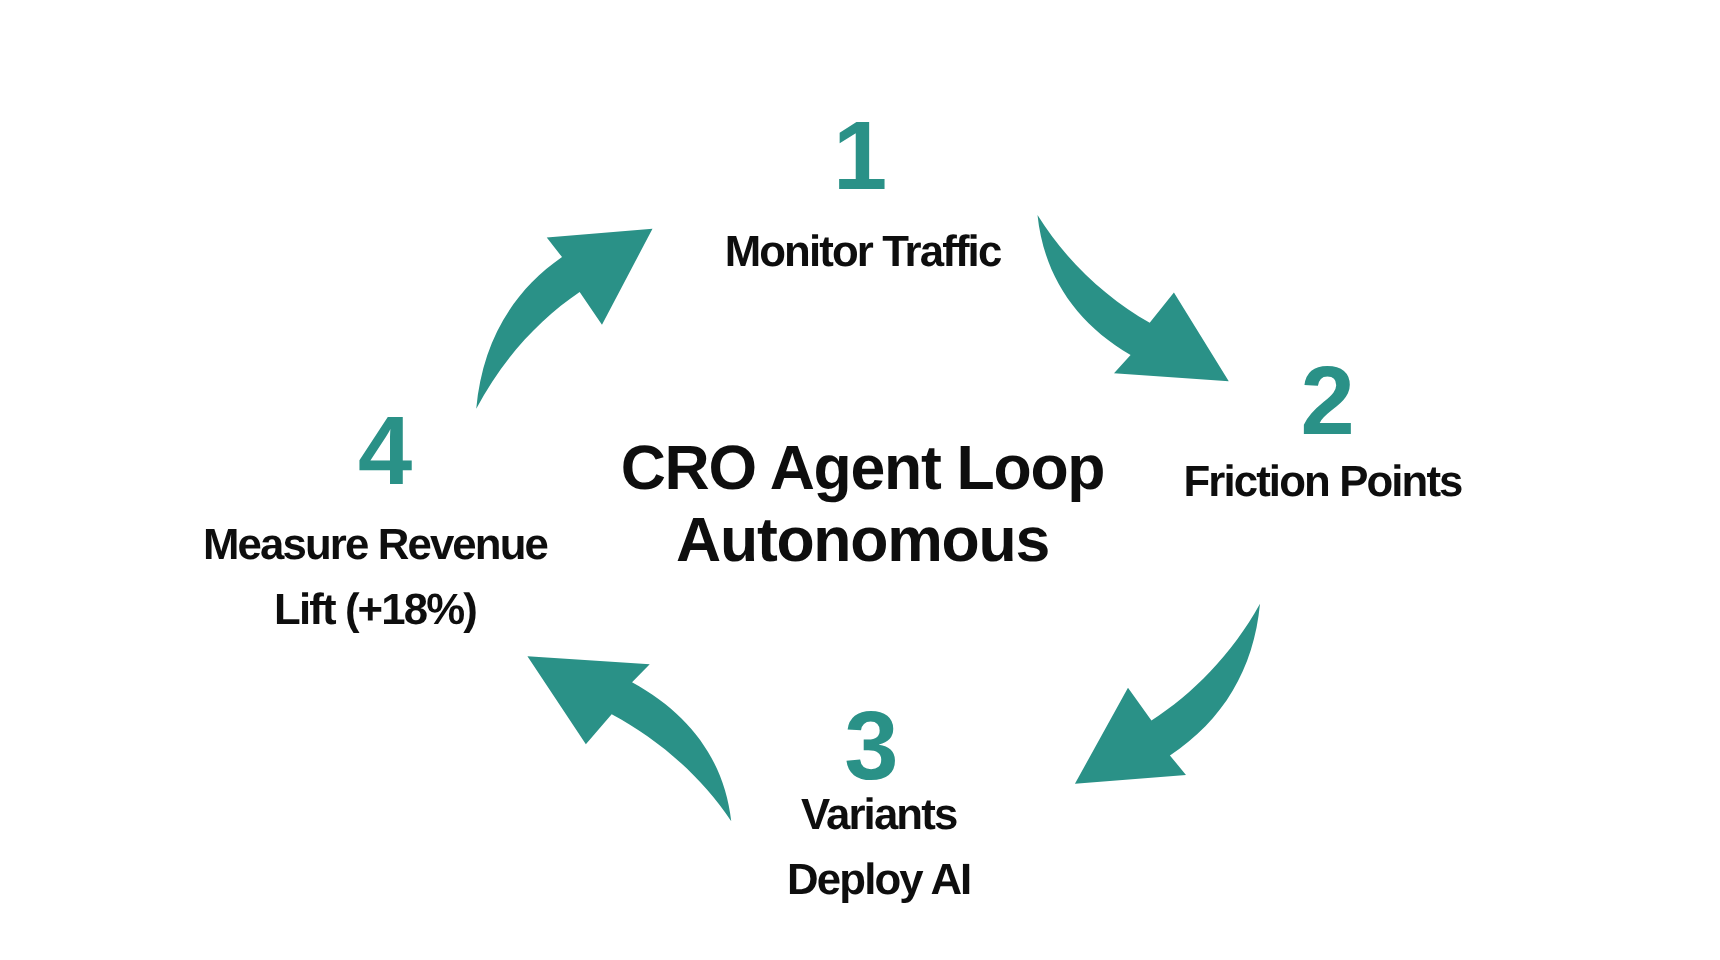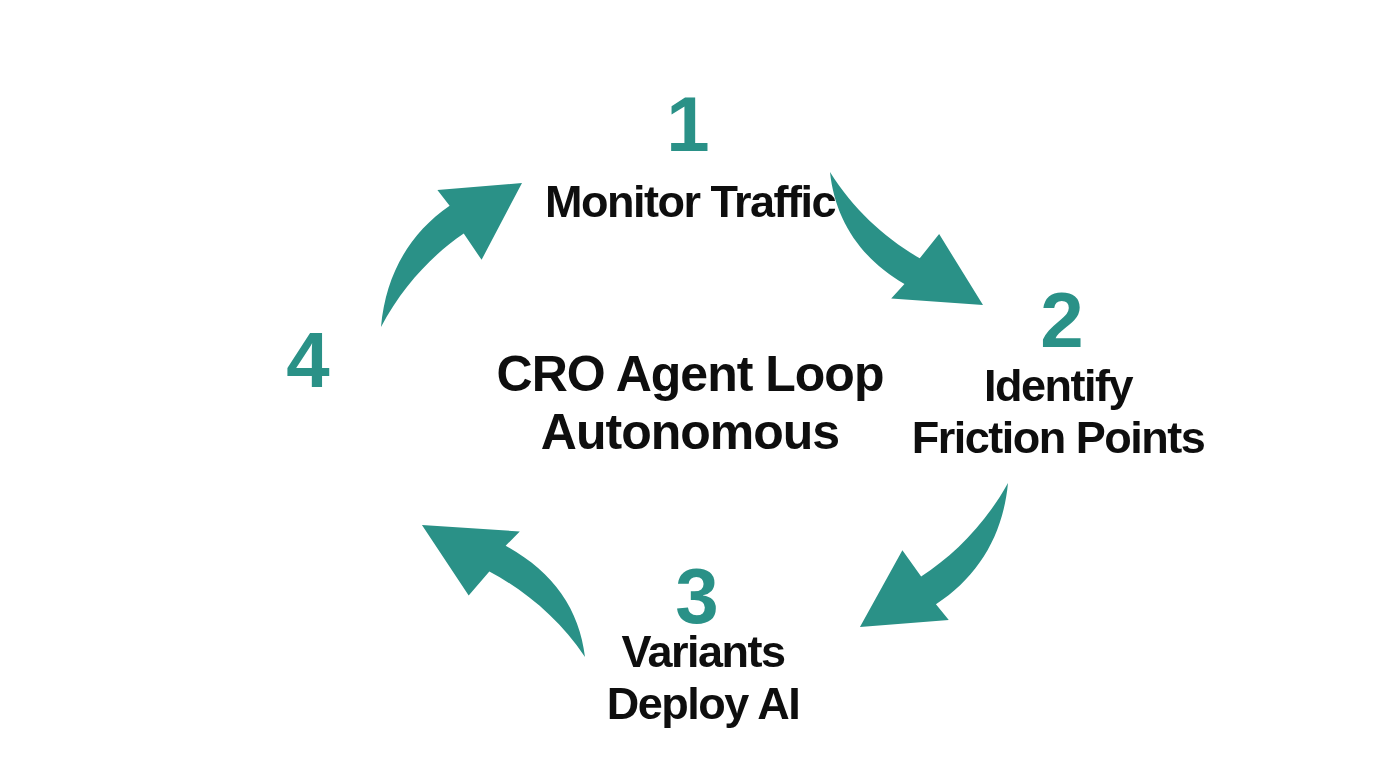--- a/index.html
+++ b/index.html
@@ -12,21 +12,21 @@
   .canvas{position:relative;width:1376px;height:768px;background:var(--bg);}
   .arrows{position:absolute;left:0;top:0;width:1376px;height:768px;}
   .arrows path, .arrows use{fill:var(--accent);}
   .num{
     position:absolute;transform:translateX(-50%);
     font-size:78px;line-height:80px;font-weight:bold;
     color:var(--accent);white-space:nowrap;
   }
   .label{
     position:absolute;transform:translateX(-50%);
-    font-size:45px;line-height:52px;font-weight:bold;letter-spacing:-1.5px;
+    font-size:35px;line-height:52px;font-weight:bold;letter-spacing:-1.5px;
     color:var(--text);text-align:center;white-space:nowrap;
   }
   .title{
     position:absolute;transform:translateX(-50%);
     font-size:50px;line-height:58px;font-weight:bold;letter-spacing:-1px;
     color:var(--text);text-align:center;white-space:nowrap;
   }
   
   .num-1{left:688px;top:84px;}   .label-1{left:690px;top:176px;}
   .num-2{left:1062px;top:280px;} .label-2{left:1058px;top:360px;}
@@ -61,25 +61,28 @@
     <div>Autonomous</div>
   </div>
 
   <div class="num num-1">1</div>
   <div class="label label-1">
     <div>Monitor Traffic</div>
   </div>
 
   <div class="num num-2">2</div>
   <div class="label label-2">
-    <div>Identify</div>
     <div>Friction Points</div>
   </div>
 
   <div class="num num-3">3</div>
   <div class="label label-3">
     <div>Variants</div>
     <div>Deploy AI</div>
   </div>
 
   <div class="num num-4">4</div>
+  <div class="label label-4">
+    <div>Measure Revenue</div>
+    <div>Lift (+18%)</div>
+  </div>
 
 </div>
 
 </body></html>

